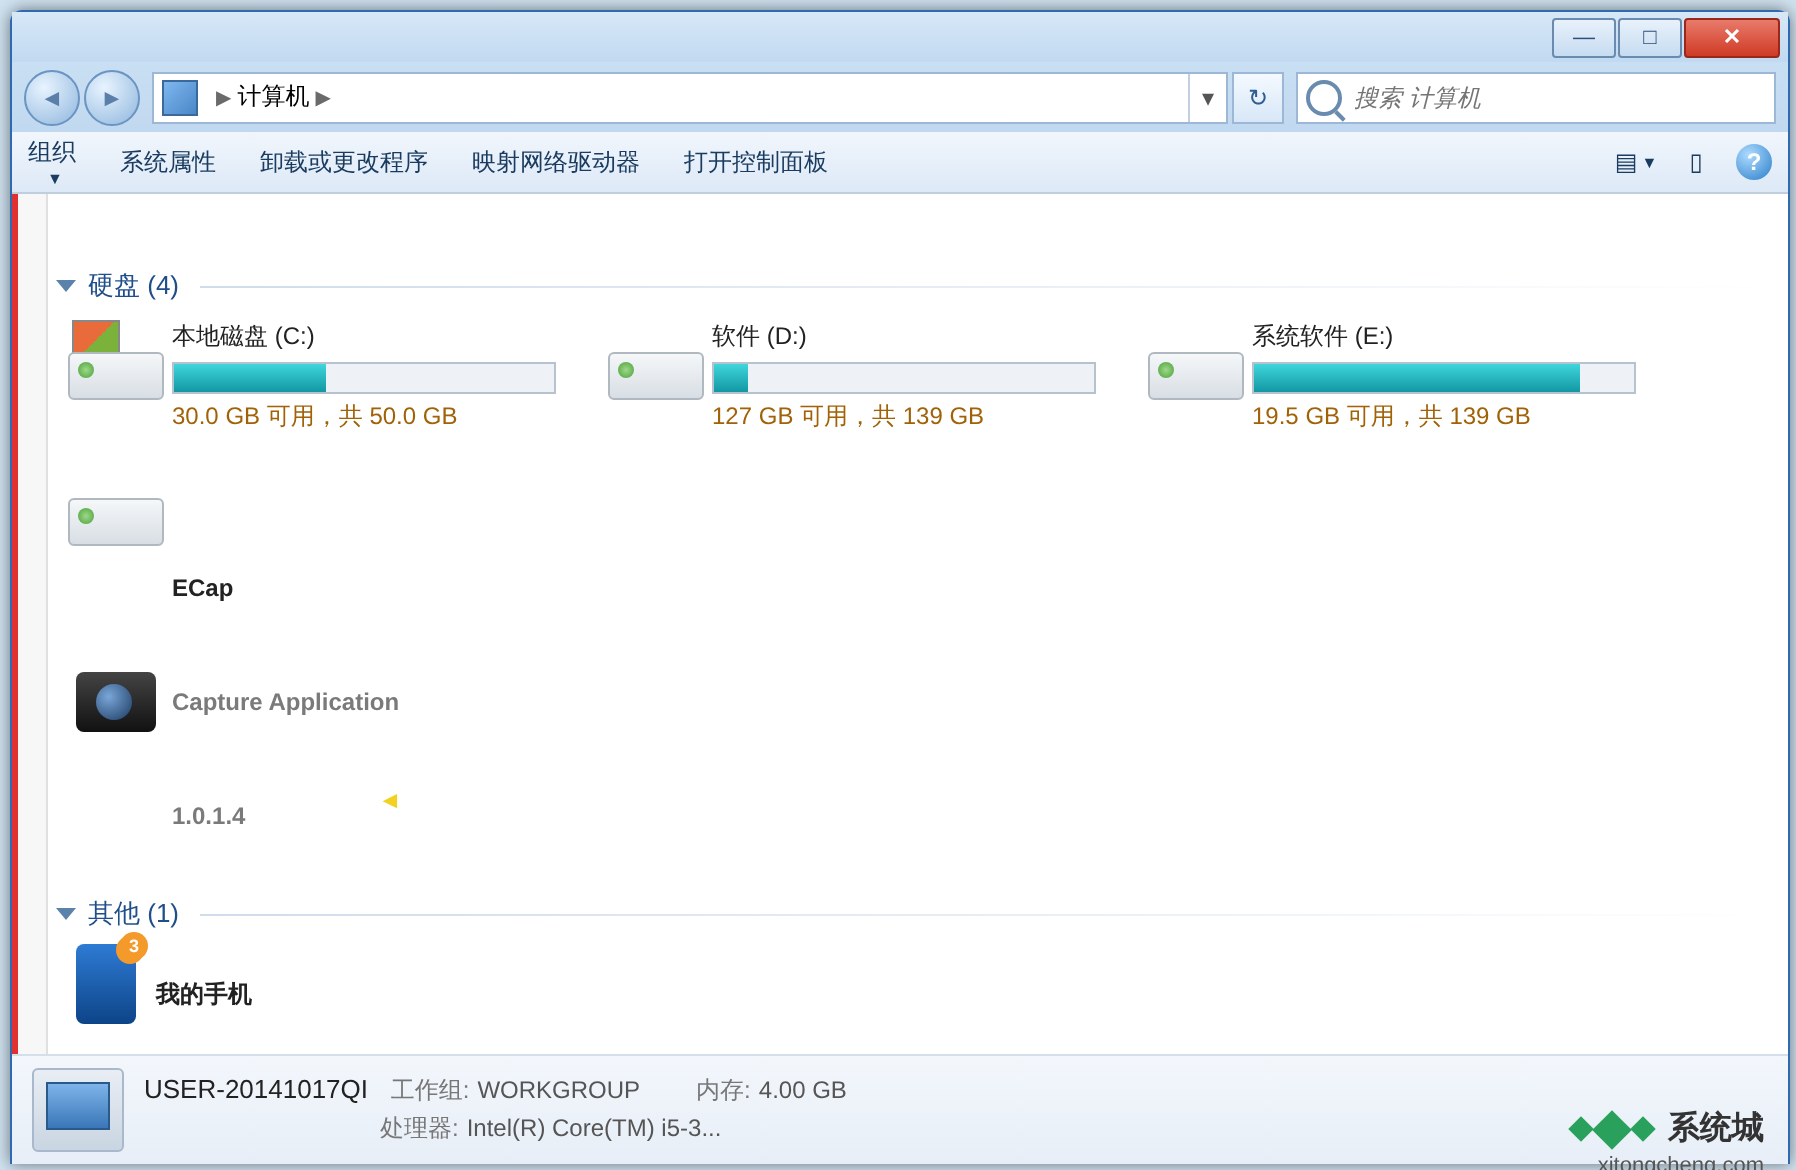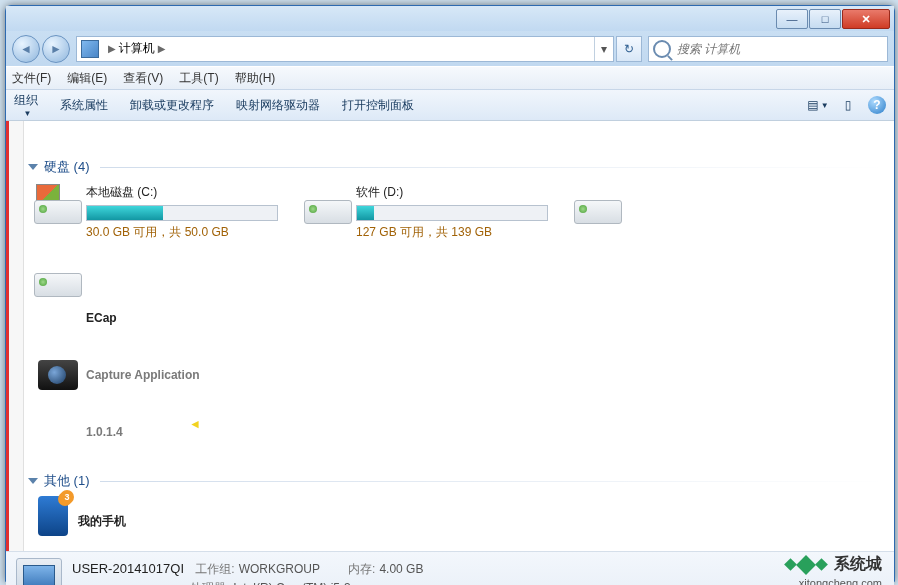--- a/index.html
+++ b/index.html
@@ -253,27 +253,20 @@
     </div>
     <div class="refresh">
         <span>↻</span>
       </div>
     <div class="search">
       <div class="search-icon"></div>
       <input type="text" placeholder="搜索 计算机" style="">
     </div>
   </div>
 
-  <div class="menubar">
-    <span class="mi">文件(F)</span>
-    <span class="mi">编辑(E)</span>
-    <span class="mi">查看(V)</span>
-    <span class="mi">工具(T)</span>
-    <span class="mi">帮助(H)</span>
-  </div>
 
   <div class="toolbar">
     <div class="tb-item">
         <span>组织</span>
         <span class="tb-dd">▼</span>
       </div>
     <div class="tb-item">系统属性</div>
     <div class="tb-item">卸载或更改程序</div>
     <div class="tb-item">映射网络驱动器</div>
     <div class="tb-item">打开控制面板</div>
@@ -315,20 +308,27 @@
               <div class="bar">
                 <div class="bar-fill" style="width:9%"></div>
               </div>
               <div class="drive-stat">127 GB 可用，共 139 GB</div>
             </div>
           </div>
           <div class="drive">
             <div class="drive-icon">
               <div class="disk"></div>
             </div>
+            <div class="drive-info">
+              <div class="drive-name">系统软件 (E:)</div>
+              <div class="bar">
+                <div class="bar-fill" style="width:86%"></div>
+              </div>
+              <div class="drive-stat">19.5 GB 可用，共 139 GB</div>
+            </div>
           </div>
           <div class="drive">
             <div class="drive-icon">
               <div class="disk"></div>
             </div>
           </div>
         </div>
 
       <div id="net-container">
           <div class="net-item">

